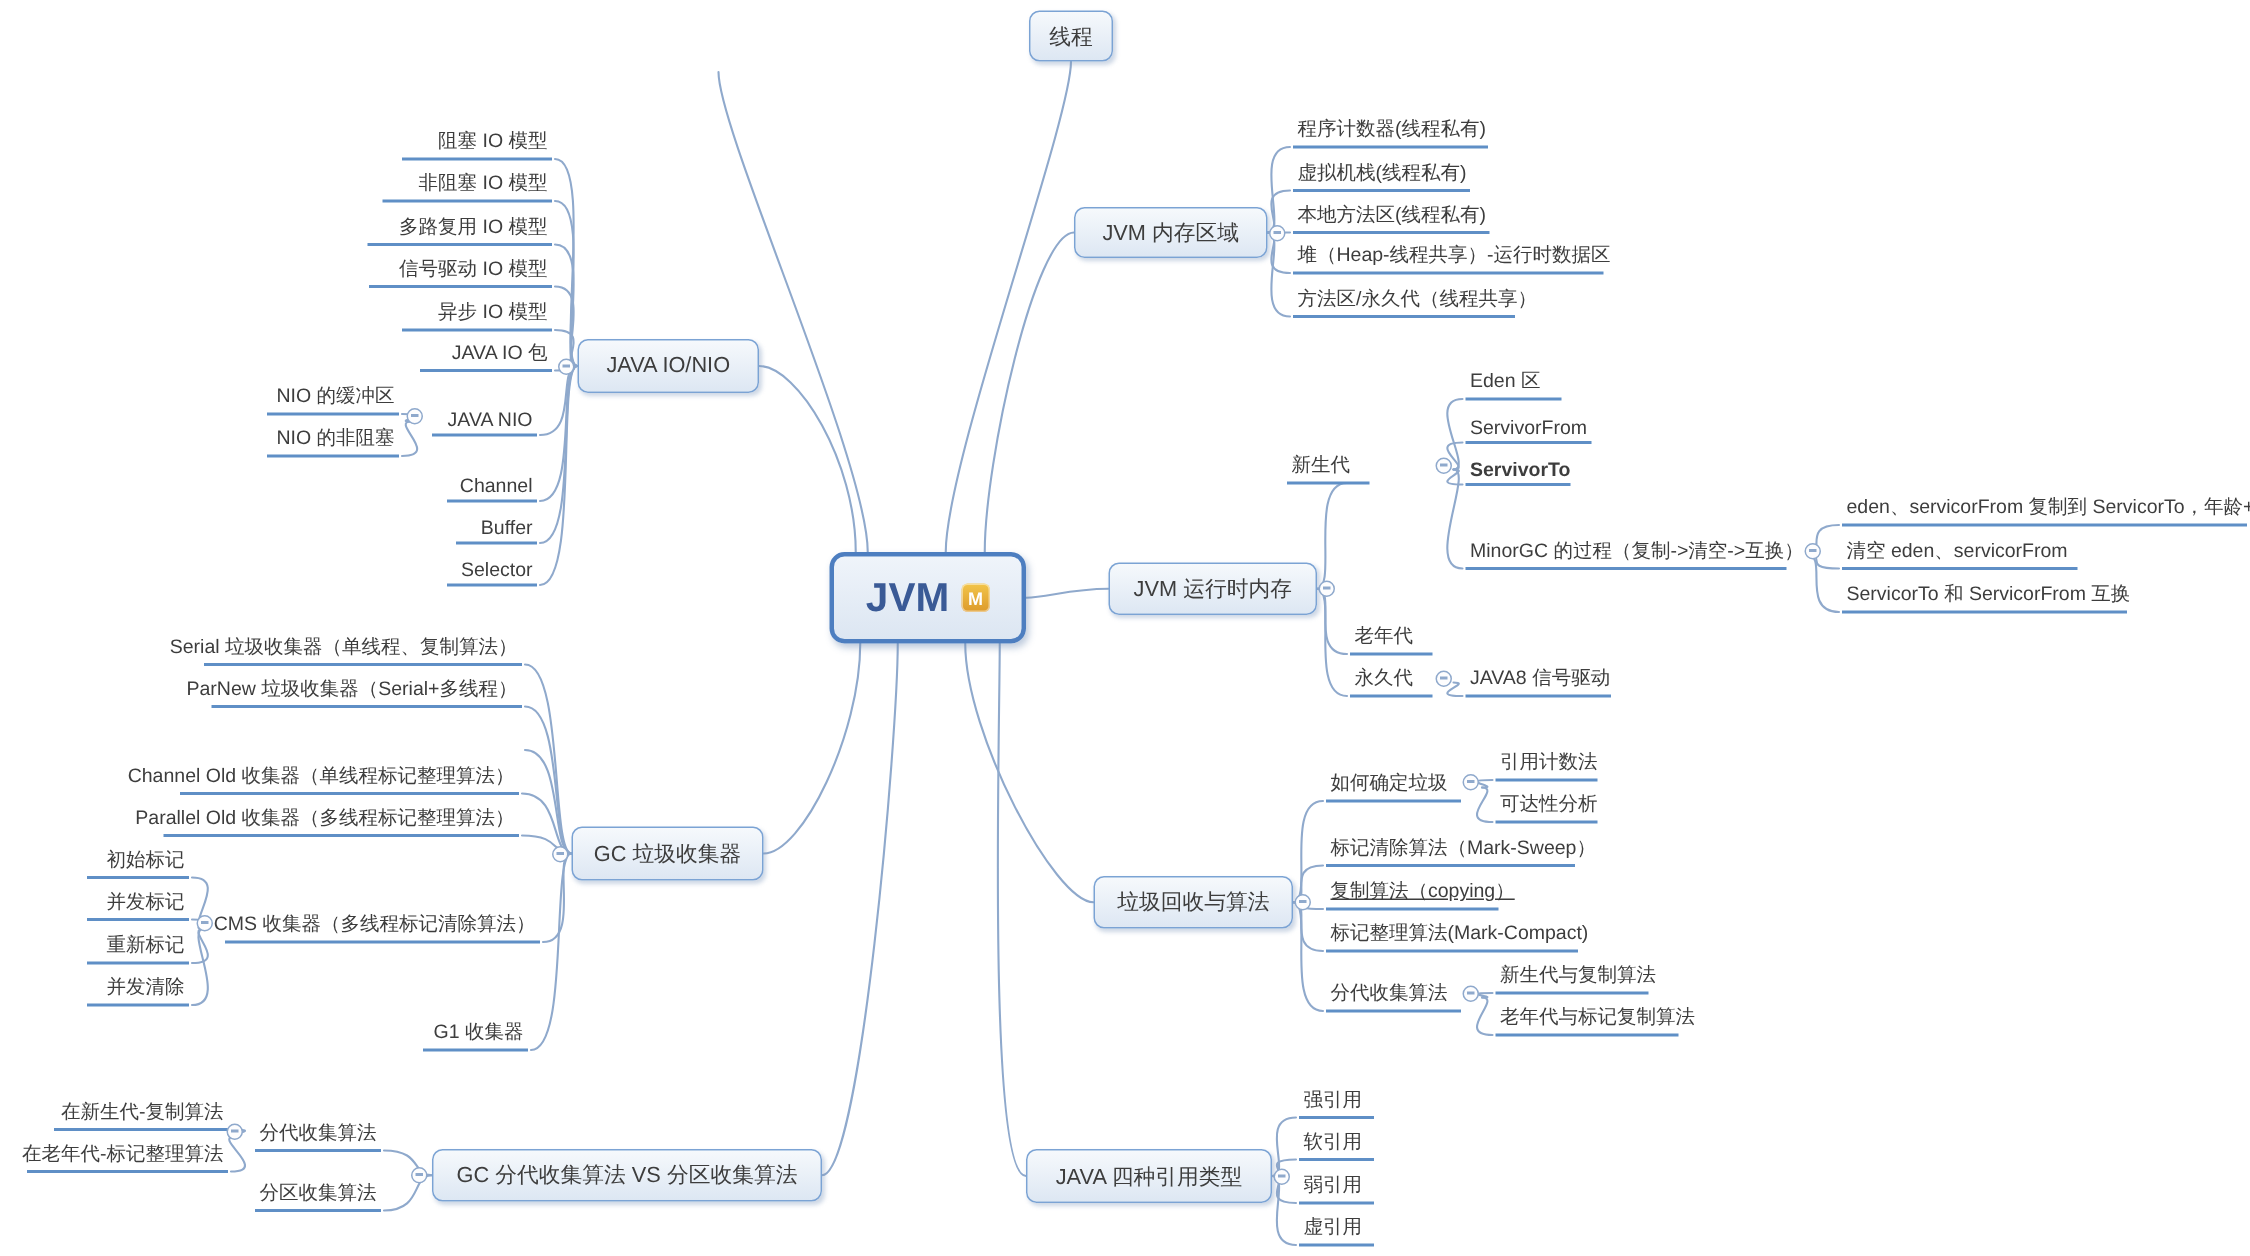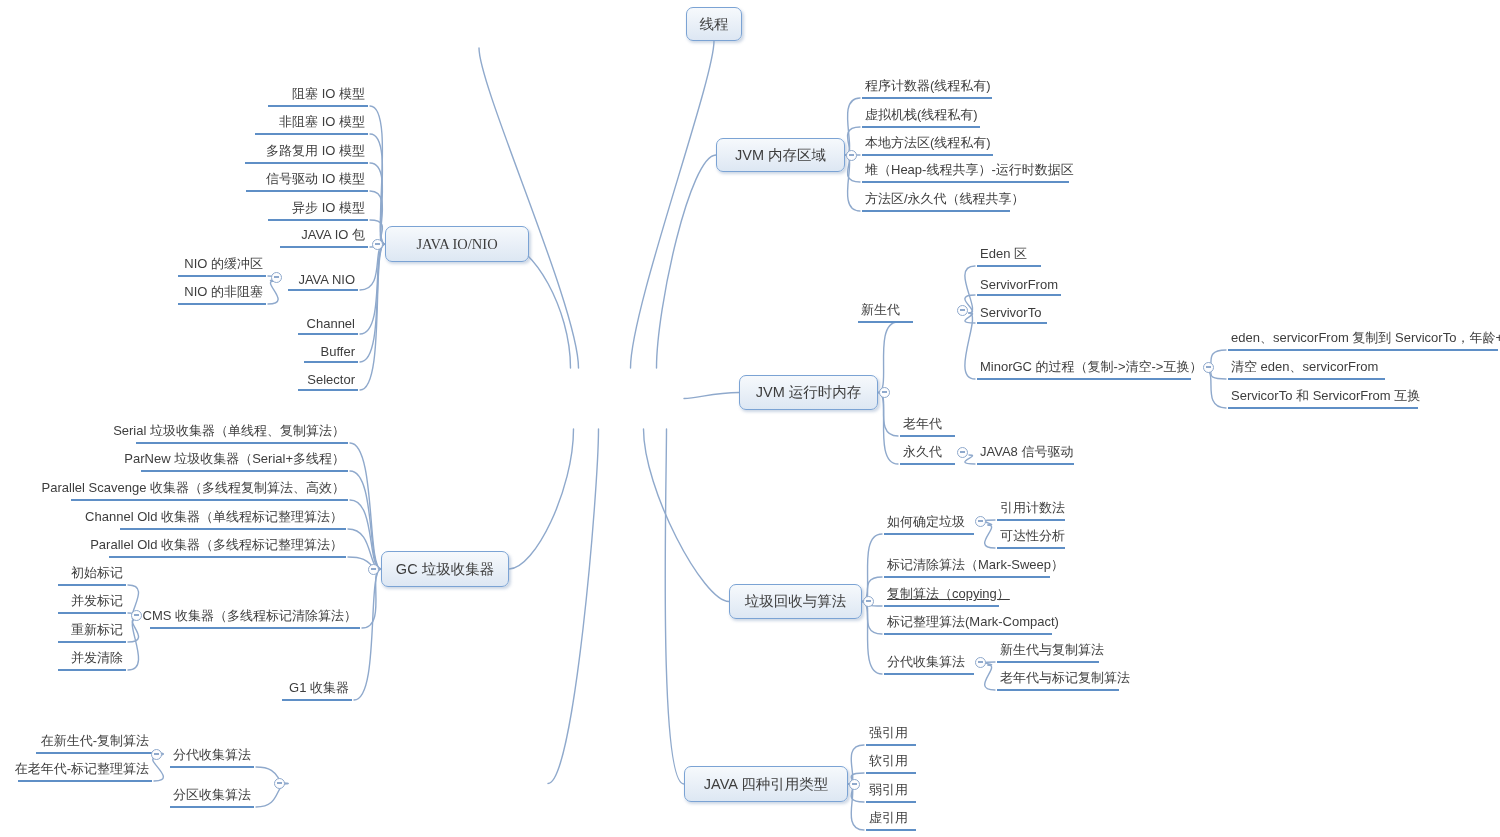--- a/index.html
+++ b/index.html
@@ -117,38 +117,43 @@
       <path d="M136,619 C122,619 154,613 128,613" fill="none" stroke="#8fa9cc" stroke-width="1.4" stroke-linecap="round"></path>
       <path d="M136,619 C122,619 154,642 128,642" fill="none" stroke="#8fa9cc" stroke-width="1.4" stroke-linecap="round"></path>
       <path d="M136,619 C122,619 154,670 128,670" fill="none" stroke="#8fa9cc" stroke-width="1.4" stroke-linecap="round"></path>
       <path d="M381,569 C367,569 380,700 354,700" fill="none" stroke="#8fa9cc" stroke-width="1.4" stroke-linecap="round"></path>
       <path d="M288,783.5 C274,783.5 282,767 256,767" fill="none" stroke="#8fa9cc" stroke-width="1.4" stroke-linecap="round"></path>
       <path d="M288,783.5 C274,783.5 282,807 256,807" fill="none" stroke="#8fa9cc" stroke-width="1.4" stroke-linecap="round"></path>
       <path d="M156,758 C142,758 180,753 154,753" fill="none" stroke="#8fa9cc" stroke-width="1.4" stroke-linecap="round"></path>
       <path d="M156,758 C142,758 180,781 154,781" fill="none" stroke="#8fa9cc" stroke-width="1.4" stroke-linecap="round"></path>
     </svg>
   <div id="nodes">
+      <div class="central" style="left: 553px; top: 368px; width: 131px; height: 61px;">
+        <span>JVM</span>
+        <span class="badge">M</span>
+      </div>
       <div class="topic-box" style="left: 686px; top: 7px; width: 56px; height: 34px;">线程</div>
       <div class="topic-box" style="left: 716px; top: 138px; width: 129px; height: 34px;">JVM 内存区域</div>
       <div class="topic-box" style="left: 739px; top: 375px; width: 139px; height: 35px;">JVM 运行时内存</div>
       <div class="topic-box" style="left: 729px; top: 584px; width: 133px; height: 35px;">垃圾回收与算法</div>
       <div class="topic-box" style="left: 684px; top: 766px; width: 164px; height: 36px;">JAVA 四种引用类型</div>
-      <div class="topic-box" style="left: 385px; top: 226px; width: 144px; height: 36px; font-family: Liberation Serif, serif;">JAVA IO/NIO</div>
+      <div class="topic-box" style="left: 385px; top: 226px; width: 121px; height: 36px;">JAVA IO/NIO</div>
       <div class="topic-box" style="left: 381px; top: 551px; width: 128px; height: 36px;">GC 垃圾收集器</div>
+      <div class="topic-box" style="left: 288px; top: 766px; width: 260px; height: 35px;">GC 分代收集算法 VS 分区收集算法</div>
       <div class="label right" style="left: 862px; top: 79px; width: 130px;">程序计数器(线程私有)</div>
       <div class="label right" style="left: 862px; top: 108px; width: 118px;">虚拟机栈(线程私有)</div>
       <div class="label right" style="left: 862px; top: 136px; width: 131px;">本地方法区(线程私有)</div>
       <div class="label right" style="left: 862px; top: 163px; width: 207px;">堆（Heap-线程共享）-运行时数据区</div>
       <div class="label right" style="left: 862px; top: 192px; width: 148px;">方法区/永久代（线程共享）</div>
       <div class="label right" style="left: 858px; top: 303px; width: 55px;">新生代</div>
       <div class="label right" style="left: 900px; top: 417px; width: 55px;">老年代</div>
       <div class="label right" style="left: 900px; top: 445px; width: 55px;">永久代</div>
       <div class="label right" style="left: 977px; top: 247px; width: 64px;">Eden 区</div>
       <div class="label right" style="left: 977px; top: 276px; width: 84px;">ServivorFrom</div>
-      <div class="label right" style="left: 977px; top: 304px; width: 70px;">ServivorTo</div>
+      <div class="label right" style="left: 977px; top: 304px; width: 70px; font-weight: bold;">ServivorTo</div>
       <div class="label right" style="left: 977px; top: 360px; width: 214px;">MinorGC 的过程（复制-&gt;清空-&gt;互换）</div>
       <div class="label right" style="left: 1228px; top: 331px; width: 270px;">eden、servicorFrom 复制到 ServicorTo，年龄+1</div>
       <div class="label right" style="left: 1228px; top: 360px; width: 157px;">清空 eden、servicorFrom</div>
       <div class="label right" style="left: 1228px; top: 389px; width: 190px;">ServicorTo 和 ServicorFrom 互换</div>
       <div class="label right" style="left: 977px; top: 445px; width: 97px;">JAVA8 信号驱动</div>
       <div class="label right" style="left: 884px; top: 515px; width: 90px;">如何确定垃圾</div>
       <div class="label right" style="left: 997px; top: 501px; width: 68px;">引用计数法</div>
       <div class="label right" style="left: 997px; top: 529px; width: 68px;">可达性分析</div>
       <div class="label right" style="left: 884px; top: 558px; width: 166px;">标记清除算法（Mark-Sweep）</div>
       <div class="label right" style="left: 884px; top: 587px; width: 115px; text-decoration: underline;">复制算法（copying）</div>
@@ -167,21 +172,20 @@
       <div class="label left" style="left: 268px; top: 201px; width: 100px;">异步 IO 模型</div>
       <div class="label left" style="left: 280px; top: 228px; width: 88px;">JAVA IO 包</div>
       <div class="label left" style="left: 288px; top: 271px; width: 70px;">JAVA NIO</div>
       <div class="label left" style="left: 178px; top: 257px; width: 88px;">NIO 的缓冲区</div>
       <div class="label left" style="left: 178px; top: 285px; width: 88px;">NIO 的非阻塞</div>
       <div class="label left" style="left: 298px; top: 315px; width: 60px;">Channel</div>
       <div class="label left" style="left: 304px; top: 343px; width: 54px;">Buffer</div>
       <div class="label left" style="left: 298px; top: 371px; width: 60px;">Selector</div>
       <div class="label left" style="left: 136px; top: 424px; width: 212px;">Serial 垃圾收集器（单线程、复制算法）</div>
       <div class="label left" style="left: 141px; top: 452px; width: 207px;">ParNew 垃圾收集器（Serial+多线程）</div>
-      <div class="label left" style="left: 71px; top: 481px; width: 277px;">Parallel Scavenge 收集器（多线程复制算法、高效）</div>
       <div class="label left" style="left: 120px; top: 510px; width: 226px;">Channel Old 收集器（单线程标记整理算法）</div>
       <div class="label left" style="left: 109px; top: 538px; width: 237px;">Parallel Old 收集器（多线程标记整理算法）</div>
       <div class="label left" style="left: 150px; top: 609px; width: 210px;">CMS 收集器（多线程标记清除算法）</div>
       <div class="label left" style="left: 58px; top: 566px; width: 68px;">初始标记</div>
       <div class="label left" style="left: 58px; top: 594px; width: 68px;">并发标记</div>
       <div class="label left" style="left: 58px; top: 623px; width: 68px;">重新标记</div>
       <div class="label left" style="left: 58px; top: 651px; width: 68px;">并发清除</div>
       <div class="label left" style="left: 282px; top: 681px; width: 70px;">G1 收集器</div>
       <div class="label left" style="left: 170px; top: 748px; width: 84px;">分代收集算法</div>
       <div class="label left" style="left: 170px; top: 788px; width: 84px;">分区收集算法</div>

